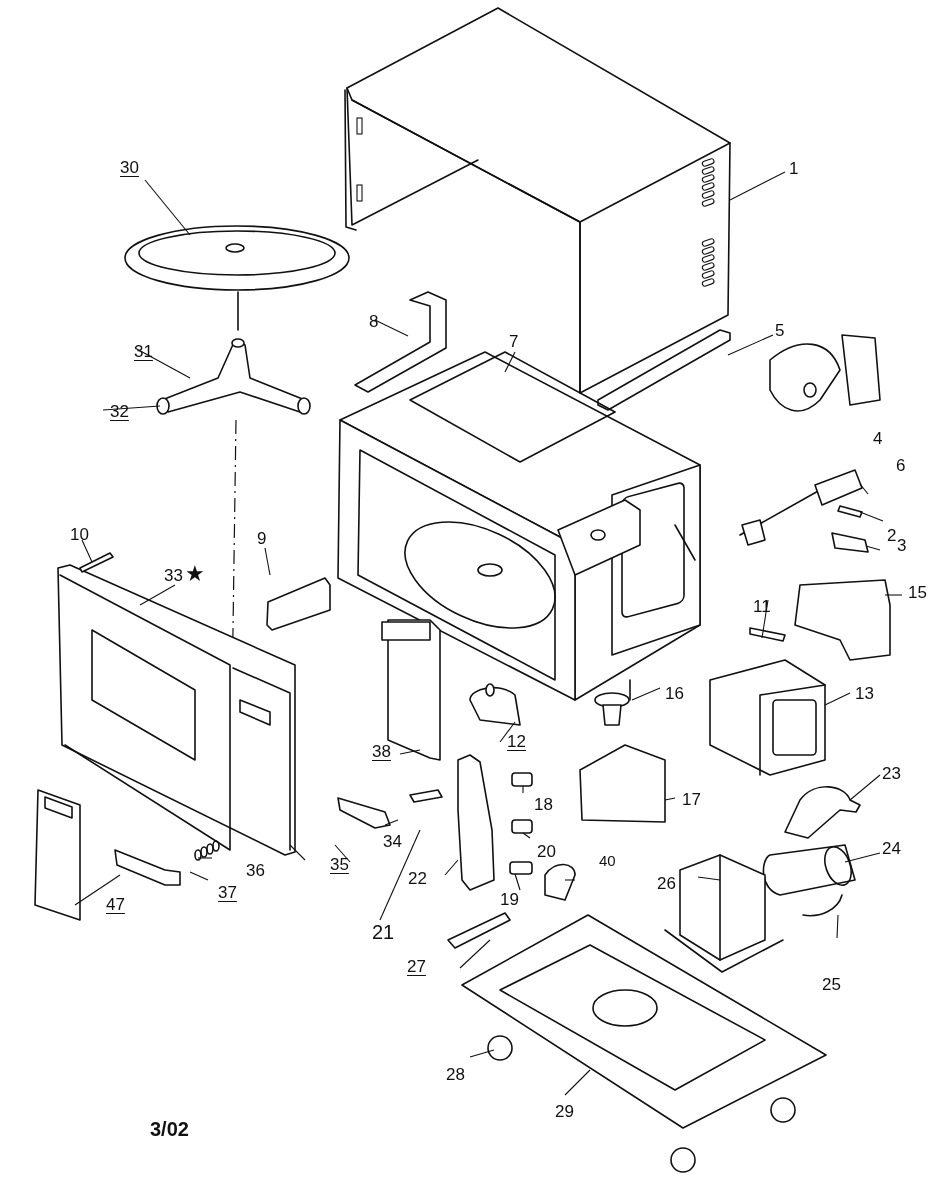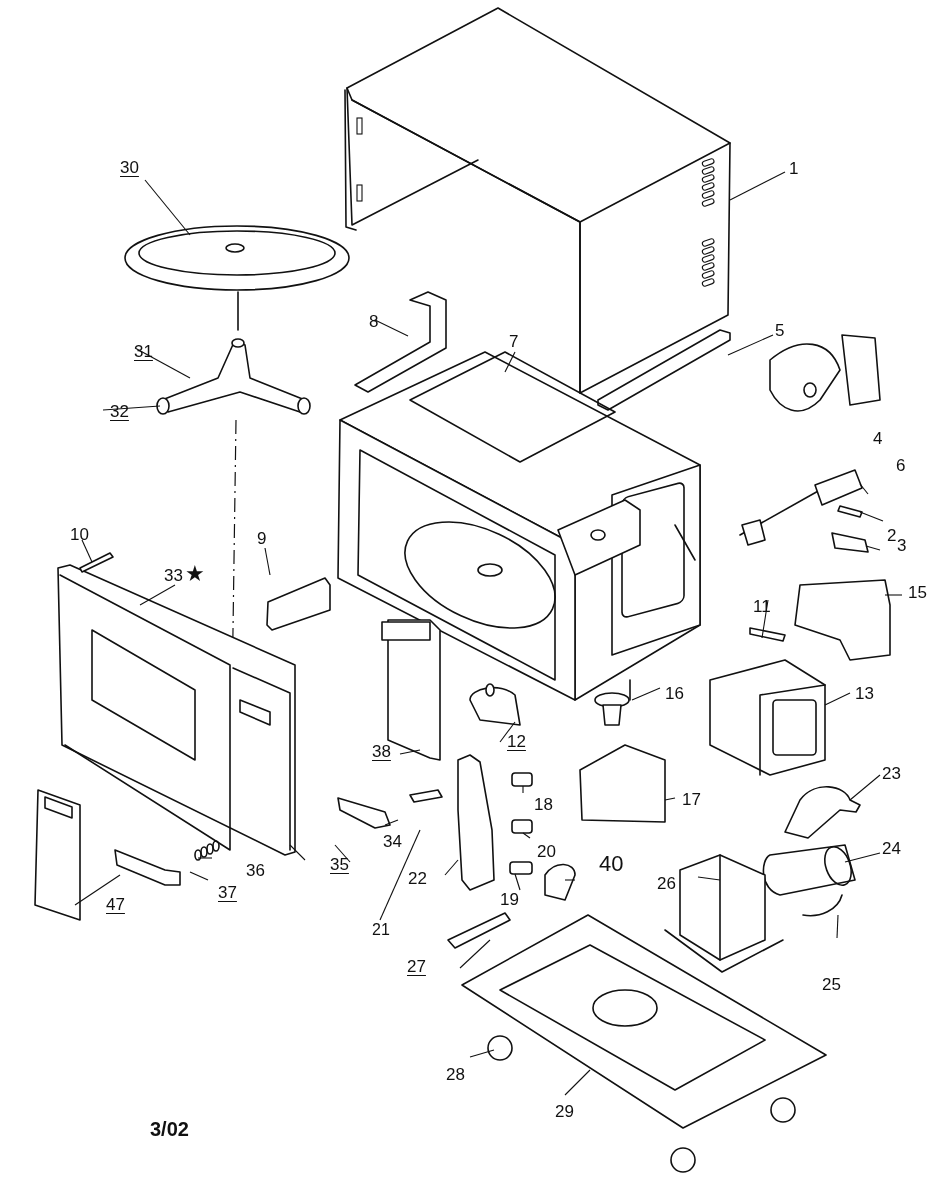--- a/index.html
+++ b/index.html
@@ -229,34 +229,34 @@
 <span class="lbl" style="left:70px;top:526px">10</span>
 <span class="lbl" style="left:753px;top:598px">11</span>
 <span class="lbl" style="left:908px;top:584px">15</span>
 <span class="lbl" style="left:855px;top:685px">13</span>
 <span class="lbl ul" style="left:507px;top:733px">12</span>
 <span class="lbl" style="left:665px;top:685px">16</span>
 <span class="lbl" style="left:682px;top:791px">17</span>
 <span class="lbl" style="left:534px;top:796px">18</span>
 <span class="lbl" style="left:500px;top:891px">19</span>
 <span class="lbl" style="left:537px;top:843px">20</span>
-<span class="lbl" style="left:372px;top:922px;font-size:16px">21</span>
+<span class="lbl" style="left:372px;top:922px;font-size:20px">21</span>
 <span class="lbl" style="left:408px;top:870px">22</span>
 <span class="lbl" style="left:882px;top:765px">23</span>
 <span class="lbl" style="left:882px;top:840px">24</span>
 <span class="lbl" style="left:822px;top:976px">25</span>
 <span class="lbl" style="left:657px;top:875px">26</span>
 <span class="lbl ul" style="left:407px;top:958px">27</span>
 <span class="lbl" style="left:446px;top:1066px">28</span>
 <span class="lbl" style="left:555px;top:1103px">29</span>
 <span class="lbl ul" style="left:120px;top:159px">30</span>
 <span class="lbl ul" style="left:134px;top:343px">31</span>
 <span class="lbl ul" style="left:110px;top:403px">32</span>
 <span class="lbl" style="left:164px;top:563px"><span>33</span><span style="font-size:22px;margin-left:2px">★</span></span>
 <span class="lbl" style="left:383px;top:833px">34</span>
 <span class="lbl ul" style="left:330px;top:856px">35</span>
 <span class="lbl" style="left:246px;top:862px">36</span>
 <span class="lbl ul" style="left:218px;top:884px">37</span>
 <span class="lbl ul" style="left:372px;top:743px">38</span>
 <span class="lbl ul" style="left:106px;top:896px">47</span>
-<span class="lbl" style="left:599px;top:853px;font-size:22px">40</span>
+<span class="lbl" style="left:599px;top:853px;font-size:15px">40</span>
 
 <span class="date">3/02</span>
 
 </body></html>

